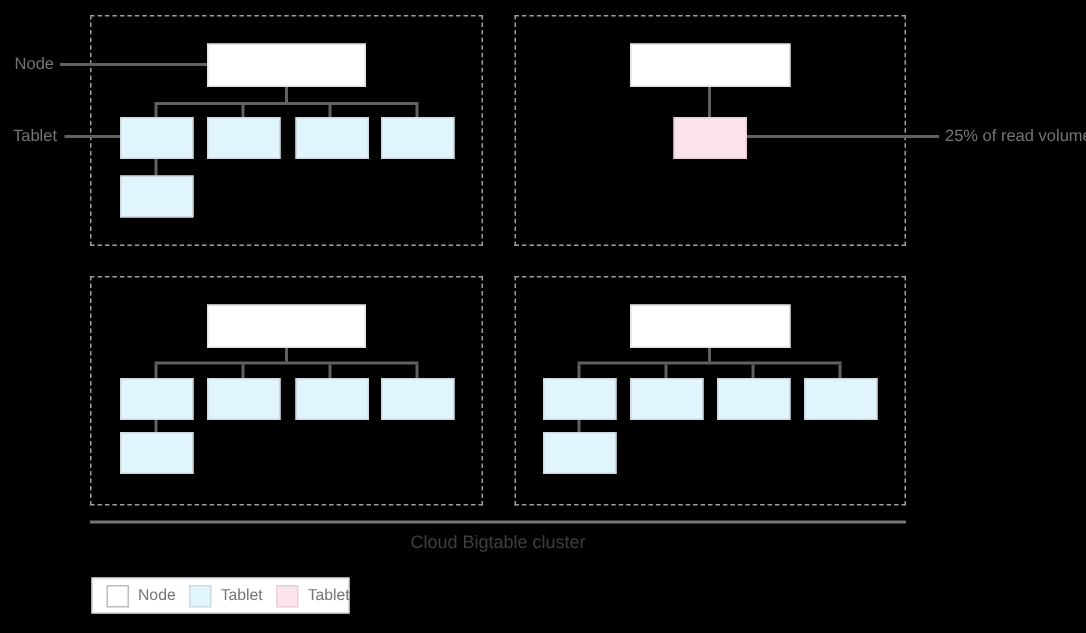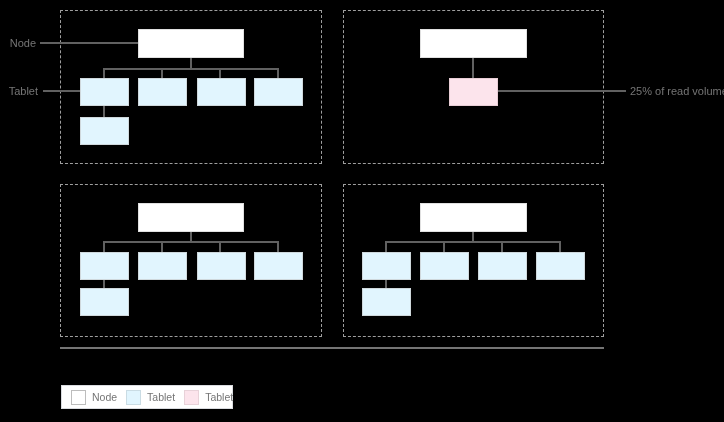--- a/index.html
+++ b/index.html
@@ -138,20 +138,21 @@
   <div class="line" style="left:501px; top:243px; width:2px; height:9px;"></div>
   <div class="line" style="left:559px; top:243px; width:2px; height:9px;"></div>
   <div class="box tablet-blue" style="left:362px; top:252px; width:49px; height:28px;"></div>
   <div class="box tablet-blue" style="left:420px; top:252px; width:49px; height:28px;"></div>
   <div class="box tablet-blue" style="left:478px; top:252px; width:49px; height:28px;"></div>
   <div class="box tablet-blue" style="left:536px; top:252px; width:49px; height:28px;"></div>
   <div class="line" style="left:385px; top:280px; width:2px; height:8px;"></div>
   <div class="box tablet-blue" style="left:362px; top:288px; width:49px; height:28px;"></div>
 
   <div class="separator" style="left:60px; top:347px; width:544px; height:2px;"></div>
+  <div class="caption" style="left:252px; top:354px; width:160px;">Cloud Bigtable cluster</div>
 
   <div class="legend">
     <div class="legend-item">
       <span class="swatch swatch-node"></span>
       <span class="legend-label">Node</span>
     </div>
     <div class="legend-item">
       <span class="swatch swatch-blue"></span>
       <span class="legend-label">Tablet</span>
     </div>

